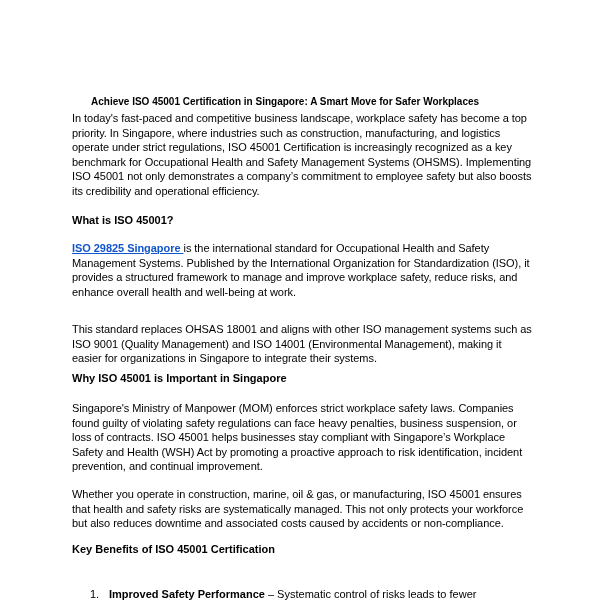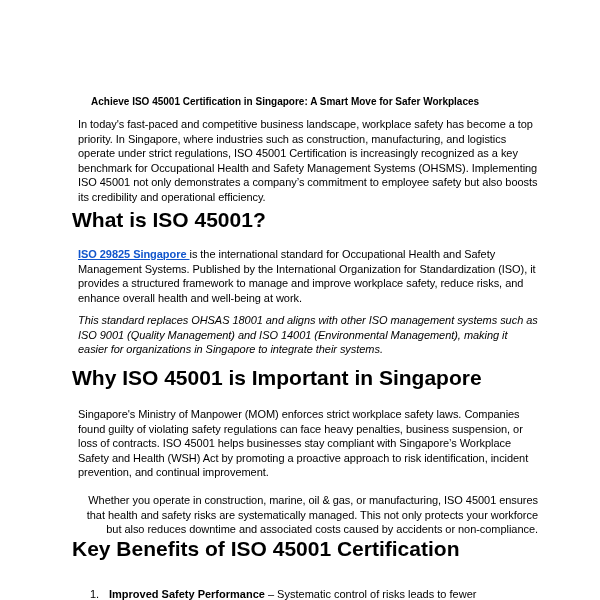--- a/index.html
+++ b/index.html
@@ -28,27 +28,27 @@
       line-height: 14px;
       white-space: nowrap;
       margin: 11px;
     }
     .para {
       position: absolute;
       left: 72px;
       width: 460px;
       font-size: 11px;
       line-height: 14.6px;
-      margin: 6px;
+      margin: 0;
       letter-spacing: -0.05px;
     }
     .h2 {
       position: absolute;
       left: 72px;
-      font-size: 21px;
+      font-size: 11px;
       font-weight: bold;
       line-height: 18px;
       margin: 0;
       white-space: nowrap;
     }
     .link {
       color: #1155cc;
       text-decoration: underline;
       font-weight: bold;
       cursor: pointer;
@@ -85,27 +85,27 @@
   <p class="doc-title">Achieve ISO 45001 Certification in Singapore: A Smart Move for Safer Workplaces</p>
 
   <p class="para" style="top:111px;">In today's fast-paced and competitive business landscape, workplace safety has become a top priority. In Singapore, where industries such as construction, manufacturing, and logistics operate under strict regulations, ISO 45001 Certification is increasingly recognized as a key benchmark for Occupational Health and Safety Management Systems (OHSMS). Implementing ISO 45001 not only demonstrates a company’s commitment to employee safety but also boosts its credibility and operational efficiency.</p>
 
   <h2 class="h2" style="top:211px;">What is ISO 45001?</h2>
 
   <p class="para" style="top:241px;">
     <a class="link">ISO 29825 Singapore </a><span>is the international standard for Occupational Health and Safety Management Systems. Published by the International Organization for Standardization (ISO), it provides a structured framework to manage and improve workplace safety, reduce risks, and enhance overall health and well-being at work.</span>
   </p>
 
-  <p class="para" style="top:307px;font-style:italic;">This standard replaces OHSAS 18001 and aligns with other ISO management systems such as ISO 9001 (Quality Management) and ISO 14001 (Environmental Management), making it easier for organizations in Singapore to integrate their systems.</p>
+  <p class="para" style="top:322px;">This standard replaces OHSAS 18001 and aligns with other ISO management systems such as ISO 9001 (Quality Management) and ISO 14001 (Environmental Management), making it easier for organizations in Singapore to integrate their systems.</p>
 
   <h2 class="h2" style="top:369px;">Why ISO 45001 is Important in Singapore</h2>
 
   <p class="para" style="top:401px;">Singapore's Ministry of Manpower (MOM) enforces strict workplace safety laws. Companies found guilty of violating safety regulations can face heavy penalties, business suspension, or loss of contracts. ISO 45001 helps businesses stay compliant with Singapore’s Workplace Safety and Health (WSH) Act by promoting a proactive approach to risk identification, incident prevention, and continual improvement.</p>
 
-  <p class="para" style="top:487px;text-align:right;">Whether you operate in construction, marine, oil &amp; gas, or manufacturing, ISO 45001 ensures that health and safety risks are systematically managed. This not only protects your workforce but also reduces downtime and associated costs caused by accidents or non-compliance.</p>
+  <p class="para" style="top:487px;">Whether you operate in construction, marine, oil &amp; gas, or manufacturing, ISO 45001 ensures that health and safety risks are systematically managed. This not only protects your workforce but also reduces downtime and associated costs caused by accidents or non-compliance.</p>
 
   <h2 class="h2" style="top:540px;">Key Benefits of ISO 45001 Certification</h2>
 
   <ol class="list">
     <li>
       <span class="num">1.</span><span class="bold">Improved Safety Performance</span><span> – Systematic control of risks leads to fewer</span>
     </li>
   </ol>
 
 </div>

